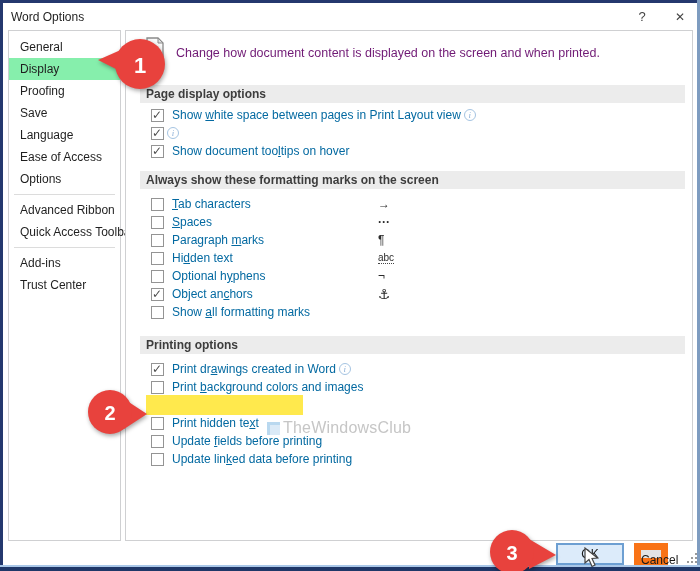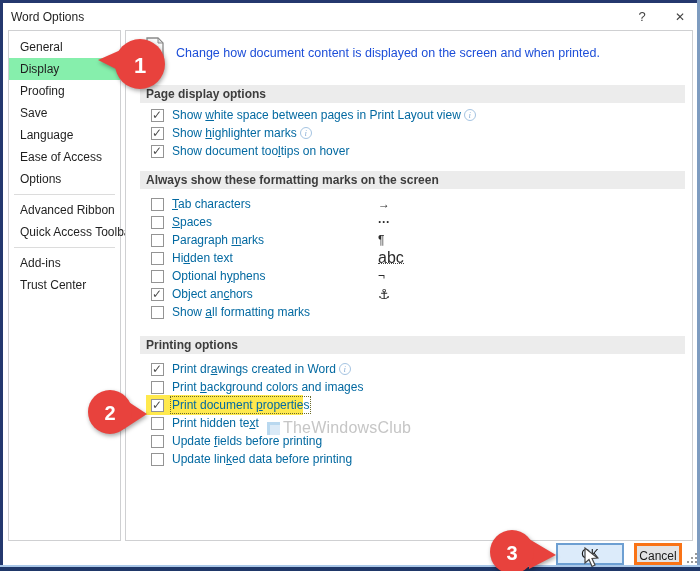--- a/index.html
+++ b/index.html
@@ -25,21 +25,21 @@
   .sidebar { position:absolute; left:8px; top:30px; width:113px; height:511px;
              background:#fff; border:1px solid #cfd0d2; padding-top:5px; z-index:5;}
   .nav-item { height:22px; line-height:22px; padding-left:11px; font-size:12px; color:#1f1f1f; cursor:default; white-space:nowrap;}
   .nav-item.selected { background:#86efac; }
   .nav-div { border-top:1px solid #dcdcdc; margin:4px 5px; }
 
   
   .content { position:absolute; left:125px; top:30px; width:568px; height:511px;
              background:#fff; border:1px solid #cfd0d2; z-index:5;}
   .intro-icon { position:absolute; left:15px; top:5px; }
-  .intro-text { position:absolute; left:50px; top:15px; font-size:12.5px; color:#1d4ed8;}
+  .intro-text { position:absolute; left:50px; top:15px; font-size:12.5px; color:#701a75;}
   .secbar { position:absolute; left:14px; width:545px; height:18px; background:#ececec;
             font-size:12px; font-weight:bold; color:#3d3d3d; line-height:18px; padding-left:6px;}
   .row { position:absolute; left:25px; height:18px; display:flex; align-items:center; z-index:2;}
   .cb { width:13px; height:13px; border:1px solid #949494; background:#fff; display:inline-block;
         position:relative; flex:0 0 13px; cursor:default;}
   .cb.checked::after { content:"✓"; position:absolute; left:0px; top:-2px; font-size:12px; color:#4d4d4d;}
   .lbl { margin-left:8px; font-size:12px; color:#0369a1; white-space:nowrap; cursor:default;}
   .lbl u { text-decoration:underline; }
   .info { display:inline-block; width:12px; height:12px; margin-left:3px; border:1px solid #a5c4e2;
           border-radius:50%; color:#8fb2d9; font-size:9px; line-height:11px; text-align:center;
@@ -52,21 +52,21 @@
   
   .watermark { position:absolute; left:141px; top:388px; display:flex; align-items:center; z-index:1;}
   .wm-logo { width:13px; height:13px; background:#b9d8ef; margin-right:3px; position:relative; overflow:hidden;}
   .wm-logo::after{ content:""; position:absolute; left:3px; top:3px; width:10px; height:10px; background:#dbeaf7;}
   .wm-text { font-size:16px; color:#c6c6c6; letter-spacing:0.2px;text-align:center;}
 
   
   .btn { position:absolute; top:543px; height:22px; font-size:12px; color:#1a1a1a;
          text-align:center; line-height:18px; z-index:10; cursor:default;}
   .btn-ok { left:556px; width:68px; background:#dcebfa; border:2px solid #6d9fd2; line-height:18px;}
-  .btn-cancel { left:634px; width:48px; background:#e2e3e5; border:3px solid #f97316; line-height:20px;}
+  .btn-cancel { left:634px; width:34px; background:#e2e3e5; border:7px solid #f97316; line-height:20px;}
 
   .grip { position:absolute; left:687px; top:553px; width:10px; height:11px; z-index:12;}
   .grip i { position:absolute; width:2px; height:2px; background:#9a9a9a;}
 
   .balloon { position:absolute; z-index:50; filter:drop-shadow(1px 2px 2px rgba(0,0,0,0.35)); }
   .cursor  { position:absolute; z-index:60; }
 </style>
 </head>
 <body>
 
@@ -108,21 +108,20 @@
 
   <div class="secbar" style="top:54px">Page display options</div>
 
   <div class="row" style="top:75px">
     <span class="cb checked"></span>
     <span class="lbl">Show <u>w</u>hite space between pages in Print Layout view</span>
     <span class="info">i</span>
   </div>
   <div class="row" style="top:93px">
     <span class="cb checked"></span>
-    <span class="lbl">Show <u>h</u>ighlighter marks</span>
     <span class="info">i</span>
   </div>
   <div class="row" style="top:111px">
     <span class="cb checked"></span>
     <span class="lbl">Show document too<u>l</u>tips on hover</span>
   </div>
 
   <div class="secbar" style="top:140px">Always show these formatting marks on the screen</div>
 
   <div class="row" style="top:164px">
@@ -136,21 +135,21 @@
     <span class="sym" style="font-weight:bold">···</span>
   </div>
   <div class="row" style="top:200px">
     <span class="cb"></span>
     <span class="lbl">Paragraph <u>m</u>arks</span>
     <span class="sym">¶</span>
   </div>
   <div class="row" style="top:218px">
     <span class="cb"></span>
     <span class="lbl">Hi<u>d</u>den text</span>
-    <span class="sym dotted" style="font-size:16px">abc</span>
+    <span class="sym dotted" style="font-size:10px">abc</span>
   </div>
   <div class="row" style="top:236px">
     <span class="cb"></span>
     <span class="lbl">Optional h<u>y</u>phens</span>
     <span class="sym">¬</span>
   </div>
   <div class="row" style="top:254px">
     <span class="cb checked"></span>
     <span class="lbl">Object an<u>c</u>hors</span>
     <span class="sym" style="font-size:14px">⚓</span>
@@ -165,24 +164,20 @@
   <div class="row" style="top:329px">
     <span class="cb checked"></span>
     <span class="lbl">Print dr<u>a</u>wings created in Word</span>
     <span class="info">i</span>
   </div>
   <div class="row" style="top:347px">
     <span class="cb"></span>
     <span class="lbl">Print <u>b</u>ackground colors and images</span>
   </div>
   <div class="hl-band"></div>
-  <div class="row" style="top:365px">
-    <span class="cb checked"></span>
-    <span class="lbl focus-dotted">Print document <u>p</u>roperties</span>
-  </div>
   <div class="row" style="top:383px">
     <span class="cb"></span>
     <span class="lbl">Print hidden te<u>x</u>t</span>
   </div>
   <div class="row" style="top:401px">
     <span class="cb"></span>
     <span class="lbl">Update <u>f</u>ields before printing</span>
   </div>
   <div class="row" style="top:419px">
     <span class="cb"></span>

